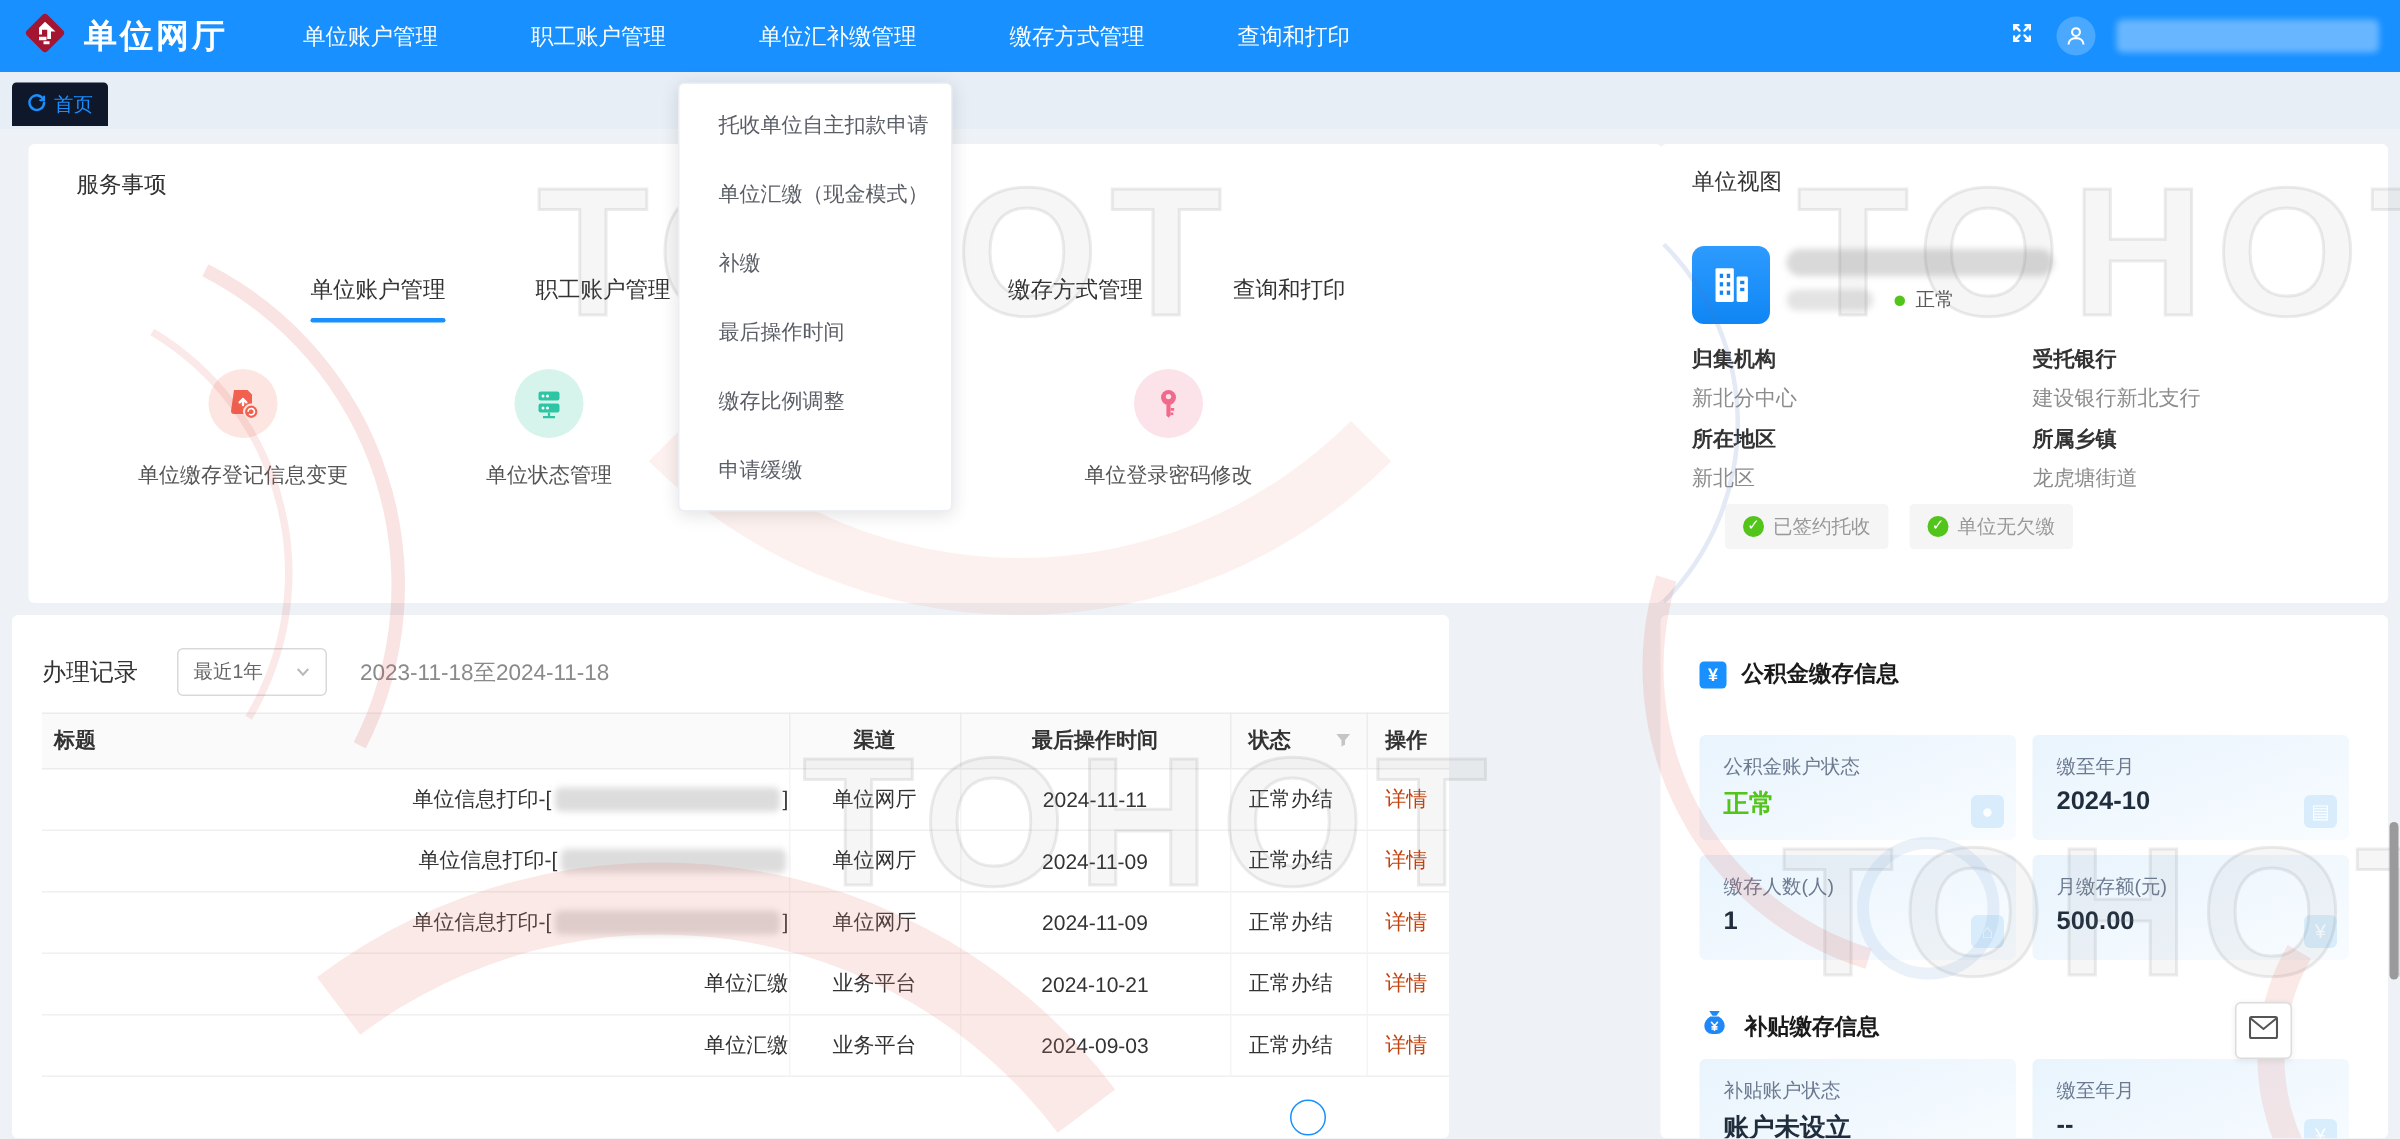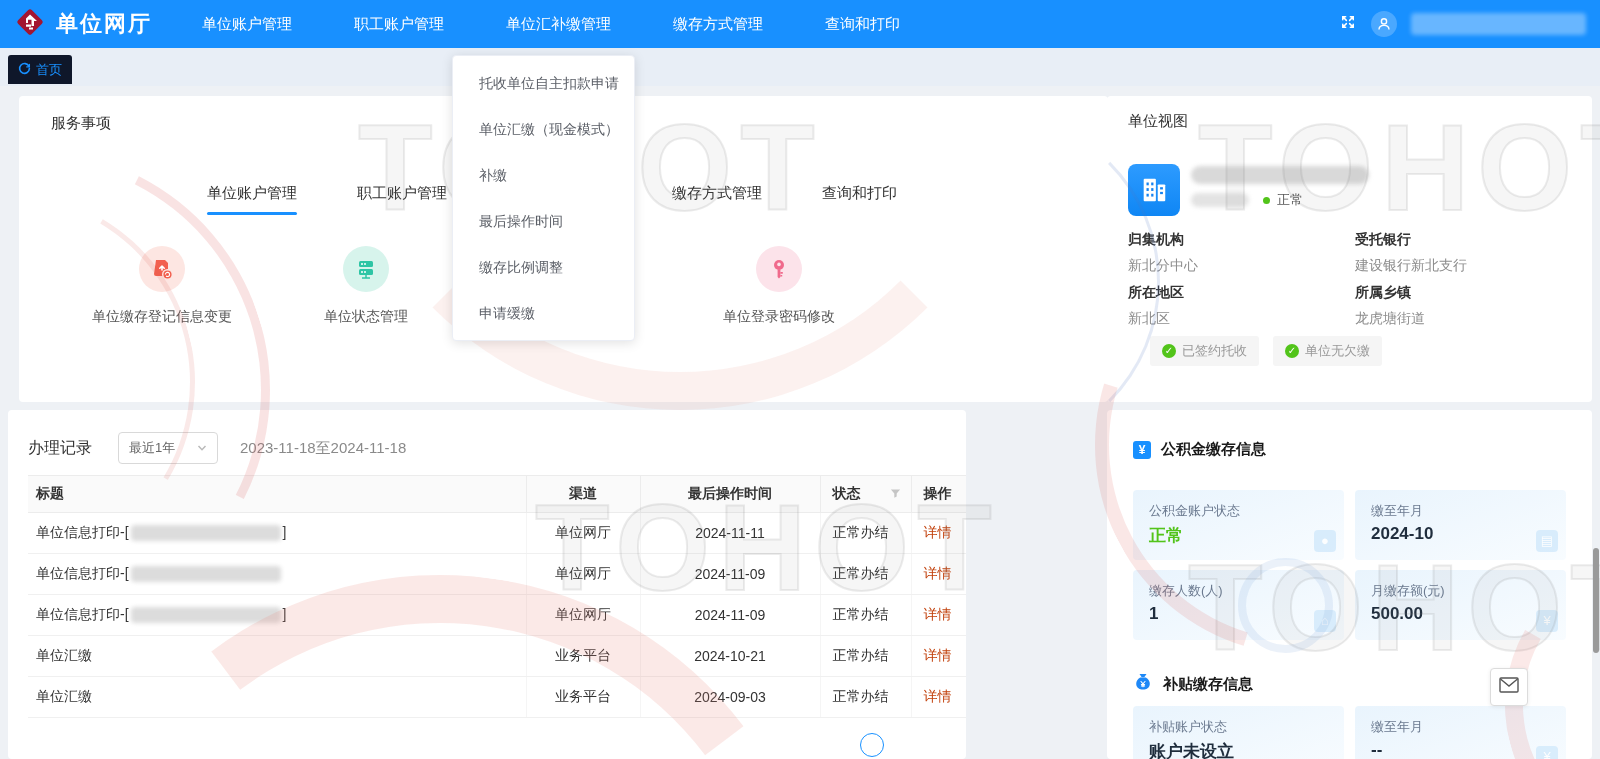--- a/index.html
+++ b/index.html
@@ -57,21 +57,21 @@
   .check { width:14px; height:14px; border-radius:50%; background:#52c41a; color:#fff; font-size:10px; line-height:14px; text-align:center; }
 
   
   #records-title { position:absolute; left:20px; top:28px; font-size:16px; color:#333; }
   .range-select { position:absolute; left:110px; top:22px; width:100px; height:32px; border:1px solid #d9d9d9; border-radius:4px; background:#fff; display:flex; align-items:center; justify-content:space-between; padding:0 10px; font-size:13px; color:#666; cursor:pointer; }
   #date-range { position:absolute; left:232px; top:29px; font-size:15px; font-weight:normal; color:#8a8a8a; }
   table.rec { position:absolute; left:20px; top:65px; width:1052px; border-collapse:collapse; table-layout:fixed; }
   table.rec th { background:#fafafa; height:37px; font-size:14px; font-weight:bold; color:#333; text-align:left; border-top:1px solid #ececec; border-bottom:1px solid #ececec; border-right:1px solid #ececec; }
   table.rec th:last-child, table.rec td:last-child { border-right:none; }
   table.rec td { height:41px; font-size:14px; color:#333; border-bottom:1px solid #f0f0f0; border-right:1px solid #f5f5f5; background:#fff; }
-  .col-title { width:498px; padding-left:8px; }
+  .col-title { width:498px; padding-left:8px;text-align:right; }
   .col-chan  { width:114px; text-align:center !important; }
   .col-time  { width:180px; text-align:center !important; }
   .col-stat  { width:91px;  padding-left:12px; }
   .col-act   { width:169px; padding-left:12px; }
   .blur-pill { display:inline-block; vertical-align:middle; width:150px; height:16px; border-radius:4px; background:#dcdcdc; filter:blur(2px); margin:0 2px; }
   .link { color:#c2410c; cursor:pointer; }
   .th-status { display:flex; align-items:center; justify-content:space-between; padding-right:10px; }
   .pag-circle { position:absolute; left:852px; top:323px; width:24px; height:24px; border:1px solid #1890ff; border-radius:50%; background:#fff; }
   .pag-rect { position:absolute; left:980px; top:322px; width:88px; height:32px; border:1px solid #d9d9d9; border-radius:4px; background:#fff; }
 

